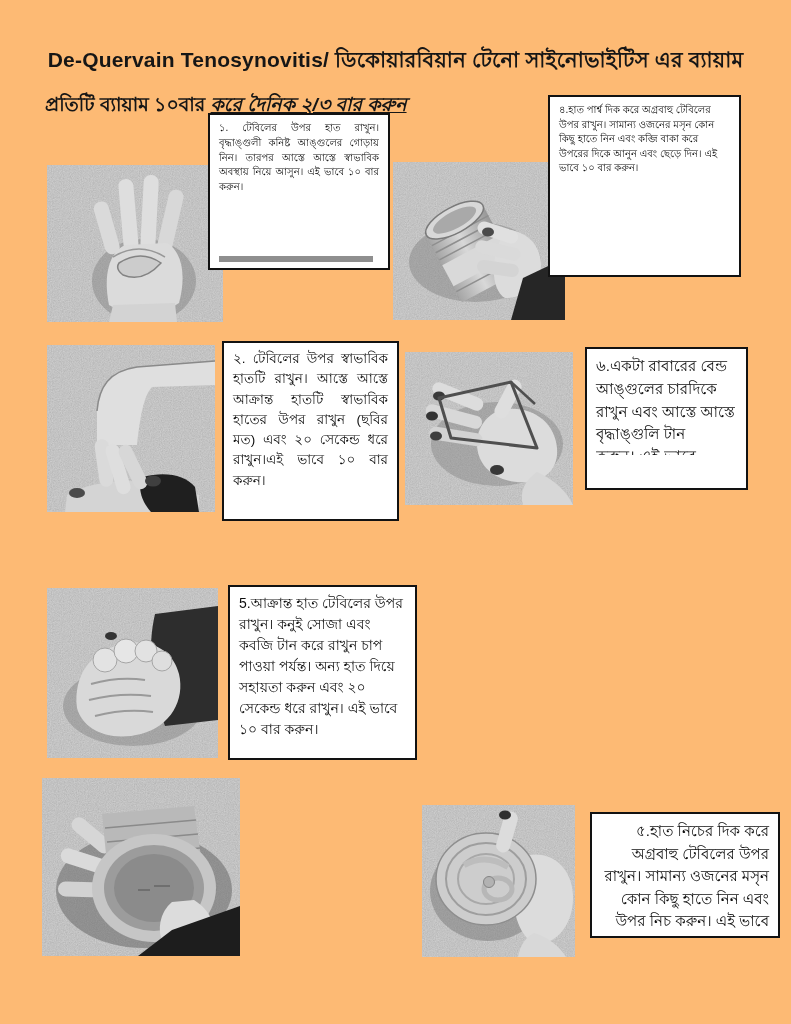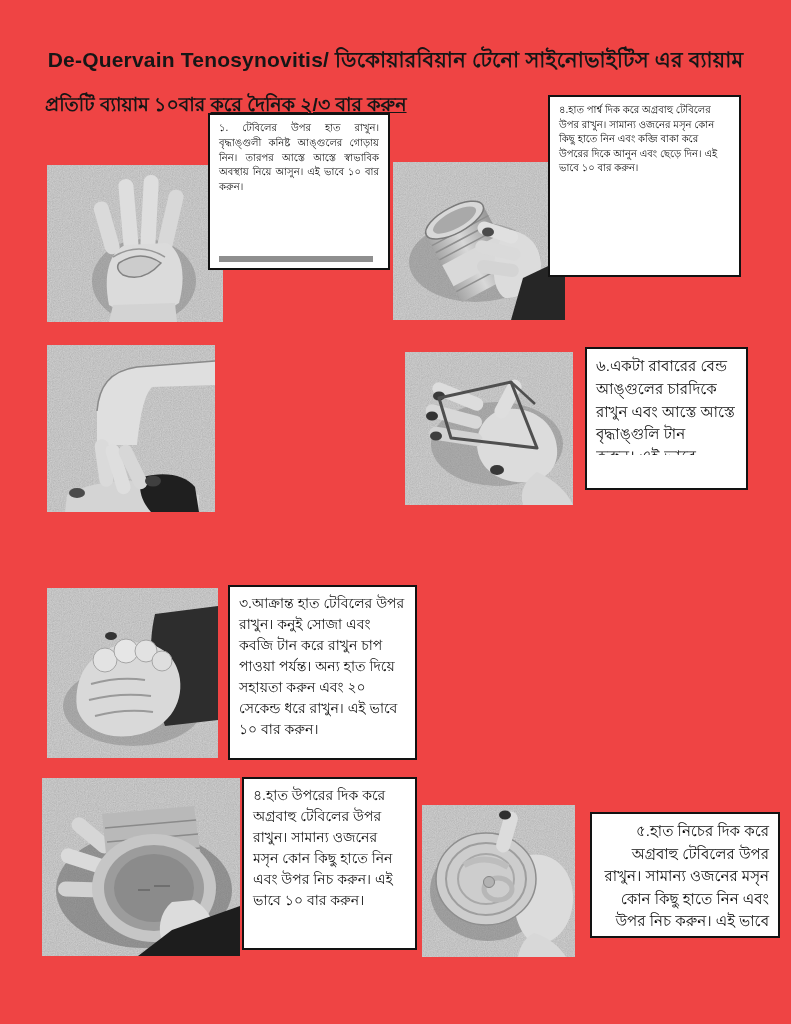--- a/index.html
+++ b/index.html
@@ -1,21 +1,21 @@
 <!DOCTYPE html>
 <html><head>
 <meta charset="utf-8">
 <style>
   html,body{margin:0;padding:0;background:#ffffff;}
-  .page{position:relative;width:791px;height:1024px;background:#ef4444;overflow:hidden;
+  .page{position:relative;width:791px;height:1024px;background:#fdba74;overflow:hidden;
         font-family:"Liberation Sans",sans-serif;color:#111;}
   .title{position:absolute;left:0;right:0;top:44px;text-align:center;
          font-size:21px;font-weight:600;letter-spacing:.2px;color:#161616;}
   .subtitle{position:absolute;left:45px;top:90px;font-size:19px;font-weight:600;color:#161616;}
-  .subtitle .ul{text-decoration:underline;}
+  .subtitle .ul{text-decoration:underline;font-style:italic;}
   .box{position:absolute;box-sizing:border-box;border:2px solid #121212;background:#fff;
        padding:6px 9px;display:flex;flex-direction:column;overflow:hidden;}
   .box .txt{font-size:13.5px;line-height:1.5;color:#0e0e0e;text-align:justify;}
   .cutoff{height:9px;overflow:hidden;font-size:16px;line-height:1.4;color:#0e0e0e;}
   .graybar{height:6px;background:#8f8f8f;margin-top:auto;width:96%;}
   .photo{position:absolute;}
   .photo svg{display:block;width:100%;height:100%;}
 </style>
 </head>
 <body>
@@ -174,31 +174,31 @@
 
   <div class="box" style="left:208px;top:113px;width:182px;height:157px">
     <div class="txt" style="font-size:10px;line-height:1.48">১. টেবিলের উপর হাত রাখুন। বৃদ্ধাঙ্গুলী কনিষ্ট আঙ্গুলের গোড়ায় নিন। তারপর আস্তে আস্তে স্বাভাবিক অবস্থায় নিয়ে আসুন। এই ভাবে ১০ বার করুন।</div>
     <div class="graybar"></div>
   </div>
 
   <div class="box" style="left:548px;top:95px;width:193px;height:182px">
     <div class="txt" style="font-size:10px;line-height:1.45;text-align:left">৪.হাত পার্শ্ব দিক করে অগ্রবাহু টেবিলের উপর রাখুন। সামান্য ওজনের মসৃন কোন কিছু হাতে নিন এবং কব্জি বাকা করে উপরের দিকে আনুন এবং ছেড়ে দিন। এই ভাবে ১০ বার করুন।</div>
   </div>
 
+  <div class="box" style="left:222px;top:341px;width:177px;height:180px">
+    <div class="txt" style="font-size:13.5px;line-height:1.5">২. টেবিলের উপর স্বাভাবিক হাতটি রাখুন। আস্তে আস্তে আক্রান্ত হাতটি স্বাভাবিক হাতের উপর রাখুন (ছবির মত) এবং ২০ সেকেন্ড ধরে রাখুন।এই ভাবে ১০ বার করুন।</div>
+  </div>
 
   <div class="box" style="left:585px;top:347px;width:163px;height:143px">
     <div class="txt" style="font-size:15px;line-height:1.52;text-align:left">৬.একটা রাবারের বেন্ড আঙ্গুলের চারদিকে রাখুন এবং আস্তে আস্তে বৃদ্ধাঙ্গুলি টান</div>
     <div class="cutoff">করুন। এই ভাবে</div>
   </div>
 
   <div class="box" style="left:228px;top:585px;width:189px;height:175px">
-    <div class="txt" style="font-size:14px;line-height:1.5;text-align:left">৩.আক্রান্ত হাত টেবিলের উপর রাখুন। কনুই সোজা এবং কবজি টান করে রাখুন চাপ পাওয়া পর্যন্ত। অন্য হাত দিয়ে সহায়তা করুন এবং ২০ সেকেন্ড ধরে রাখুন। এই ভাবে ১০ বার করুন।</div>
-  </div>
-
-  <div class="box" style="left:242px;top:777px;width:175px;height:173px">
-    <div class="txt" style="font-size:14px;line-height:1.5;text-align:left">৪.হাত উপরের দিক করে অগ্রবাহু টেবিলের উপর রাখুন। সামান্য ওজনের মসৃন কোন কিছু হাতে নিন এবং উপর নিচ করুন। এই ভাবে ১০ বার করুন।</div>
-  </div>
+    <div class="txt" style="font-size:14px;line-height:1.5;text-align:left">5.আক্রান্ত হাত টেবিলের উপর রাখুন। কনুই সোজা এবং কবজি টান করে রাখুন চাপ পাওয়া পর্যন্ত। অন্য হাত দিয়ে সহায়তা করুন এবং ২০ সেকেন্ড ধরে রাখুন। এই ভাবে ১০ বার করুন।</div>
+  </div>
+
 
   <div class="box" style="left:590px;top:812px;width:190px;height:126px">
     <div class="txt" style="font-size:15px;line-height:1.5;text-align:right">৫.হাত নিচের দিক করে অগ্রবাহু টেবিলের উপর রাখুন। সামান্য ওজনের মসৃন কোন কিছু হাতে নিন এবং উপর নিচ করুন। এই ভাবে ১০ বার করুন।</div>
   </div>
 
 </div>
 
 </body></html>

